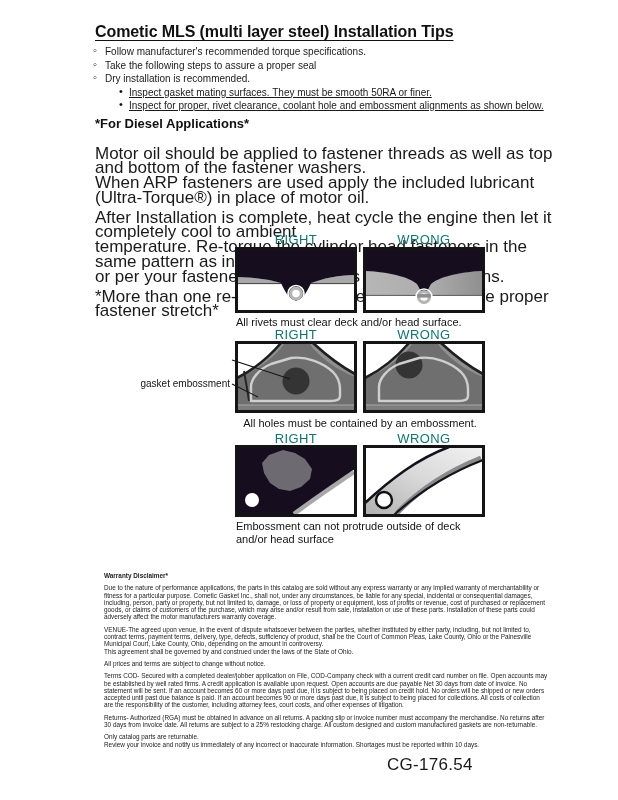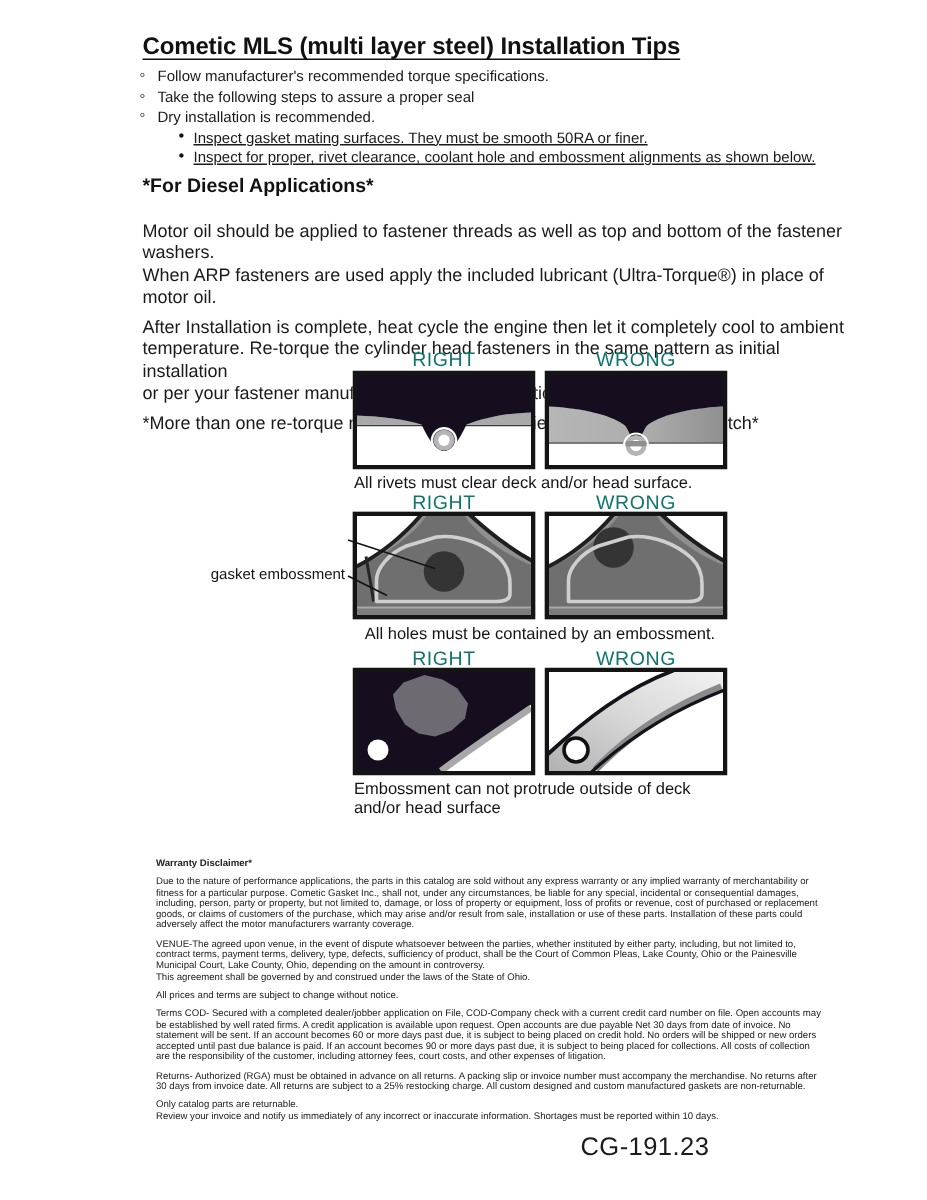--- a/index.html
+++ b/index.html
@@ -19,21 +19,21 @@
     font-size:16px;font-weight:bold;margin:0 0 4px 7px;
     text-decoration:underline;text-underline-offset:3px;
     letter-spacing:-0.1px;line-height:19px;color:#111;
   }
   ul.bullets{list-style:none;margin:0;padding:0 0 0 7px;}
   li.b{font-size:10px;line-height:13.5px;position:relative;padding-left:10px;}
   li.b::before{content:"◦";position:absolute;left:-2px;top:-1px;font-size:11px;color:#111;}
   li.s{margin-left:24px;text-decoration:underline;}
   li.s::before{content:"•";left:0px;top:-1px;}
   .diesel-heading{font-size:13px;font-weight:bold;margin:3px 0 16px 7px;line-height:15px;color:#111;}
-  p.body{font-size:12px;line-height:14.8px;margin:5px 0 0 7px;white-space:pre-line;}
+  p.body{font-size:17px;line-height:14.8px;margin:5px 0 0 7px;white-space:pre-line;}
   
   .diagrams{position:absolute;left:0;top:232px;width:618px;height:320px;}
   .dg-label{position:absolute;width:122px;text-align:center;font-size:13px;letter-spacing:0.4px;color:#0f766e;}
   .dg-box{position:absolute;width:122px;line-height:0;}
   .dg-caption{position:absolute;font-size:11px;line-height:13px;white-space:pre-line;color:#141414;}
   .dg-caption.center{text-align:center;}
   .ann{position:absolute;left:98px;width:132px;font-size:10px;line-height:11.5px;
        text-align:right;white-space:pre-line;color:#141414;}
   .leader{position:absolute;left:0;top:0;pointer-events:none;}
   
@@ -209,15 +209,15 @@
 be established by well rated firms. A credit application is available upon request. Open accounts are due payable Net 30 days from date of invoice. No
 statement will be sent. If an account becomes 60 or more days past due, it is subject to being placed on credit hold. No orders will be shipped or new orders
 accepted until past due balance is paid. If an account becomes 90 or more days past due, it is subject to being placed for collections. All costs of collection
 are the responsibility of the customer, including attorney fees, court costs, and other expenses of litigation.</p>
     <p>Returns- Authorized (RGA) must be obtained in advance on all returns. A packing slip or invoice number must accompany the merchandise. No returns after
 30 days from invoice date. All returns are subject to a 25% restocking charge. All custom designed and custom manufactured gaskets are non-returnable.</p>
     <p>Only catalog parts are returnable.
 Review your invoice and notify us immediately of any incorrect or inaccurate information. Shortages must be reported within 10 days.</p>
   </div>
 
-  <div class="pagenum">CG-191.23</div>
+  <div class="pagenum">CG-176.54</div>
 
 </div>
 
 </body></html>

